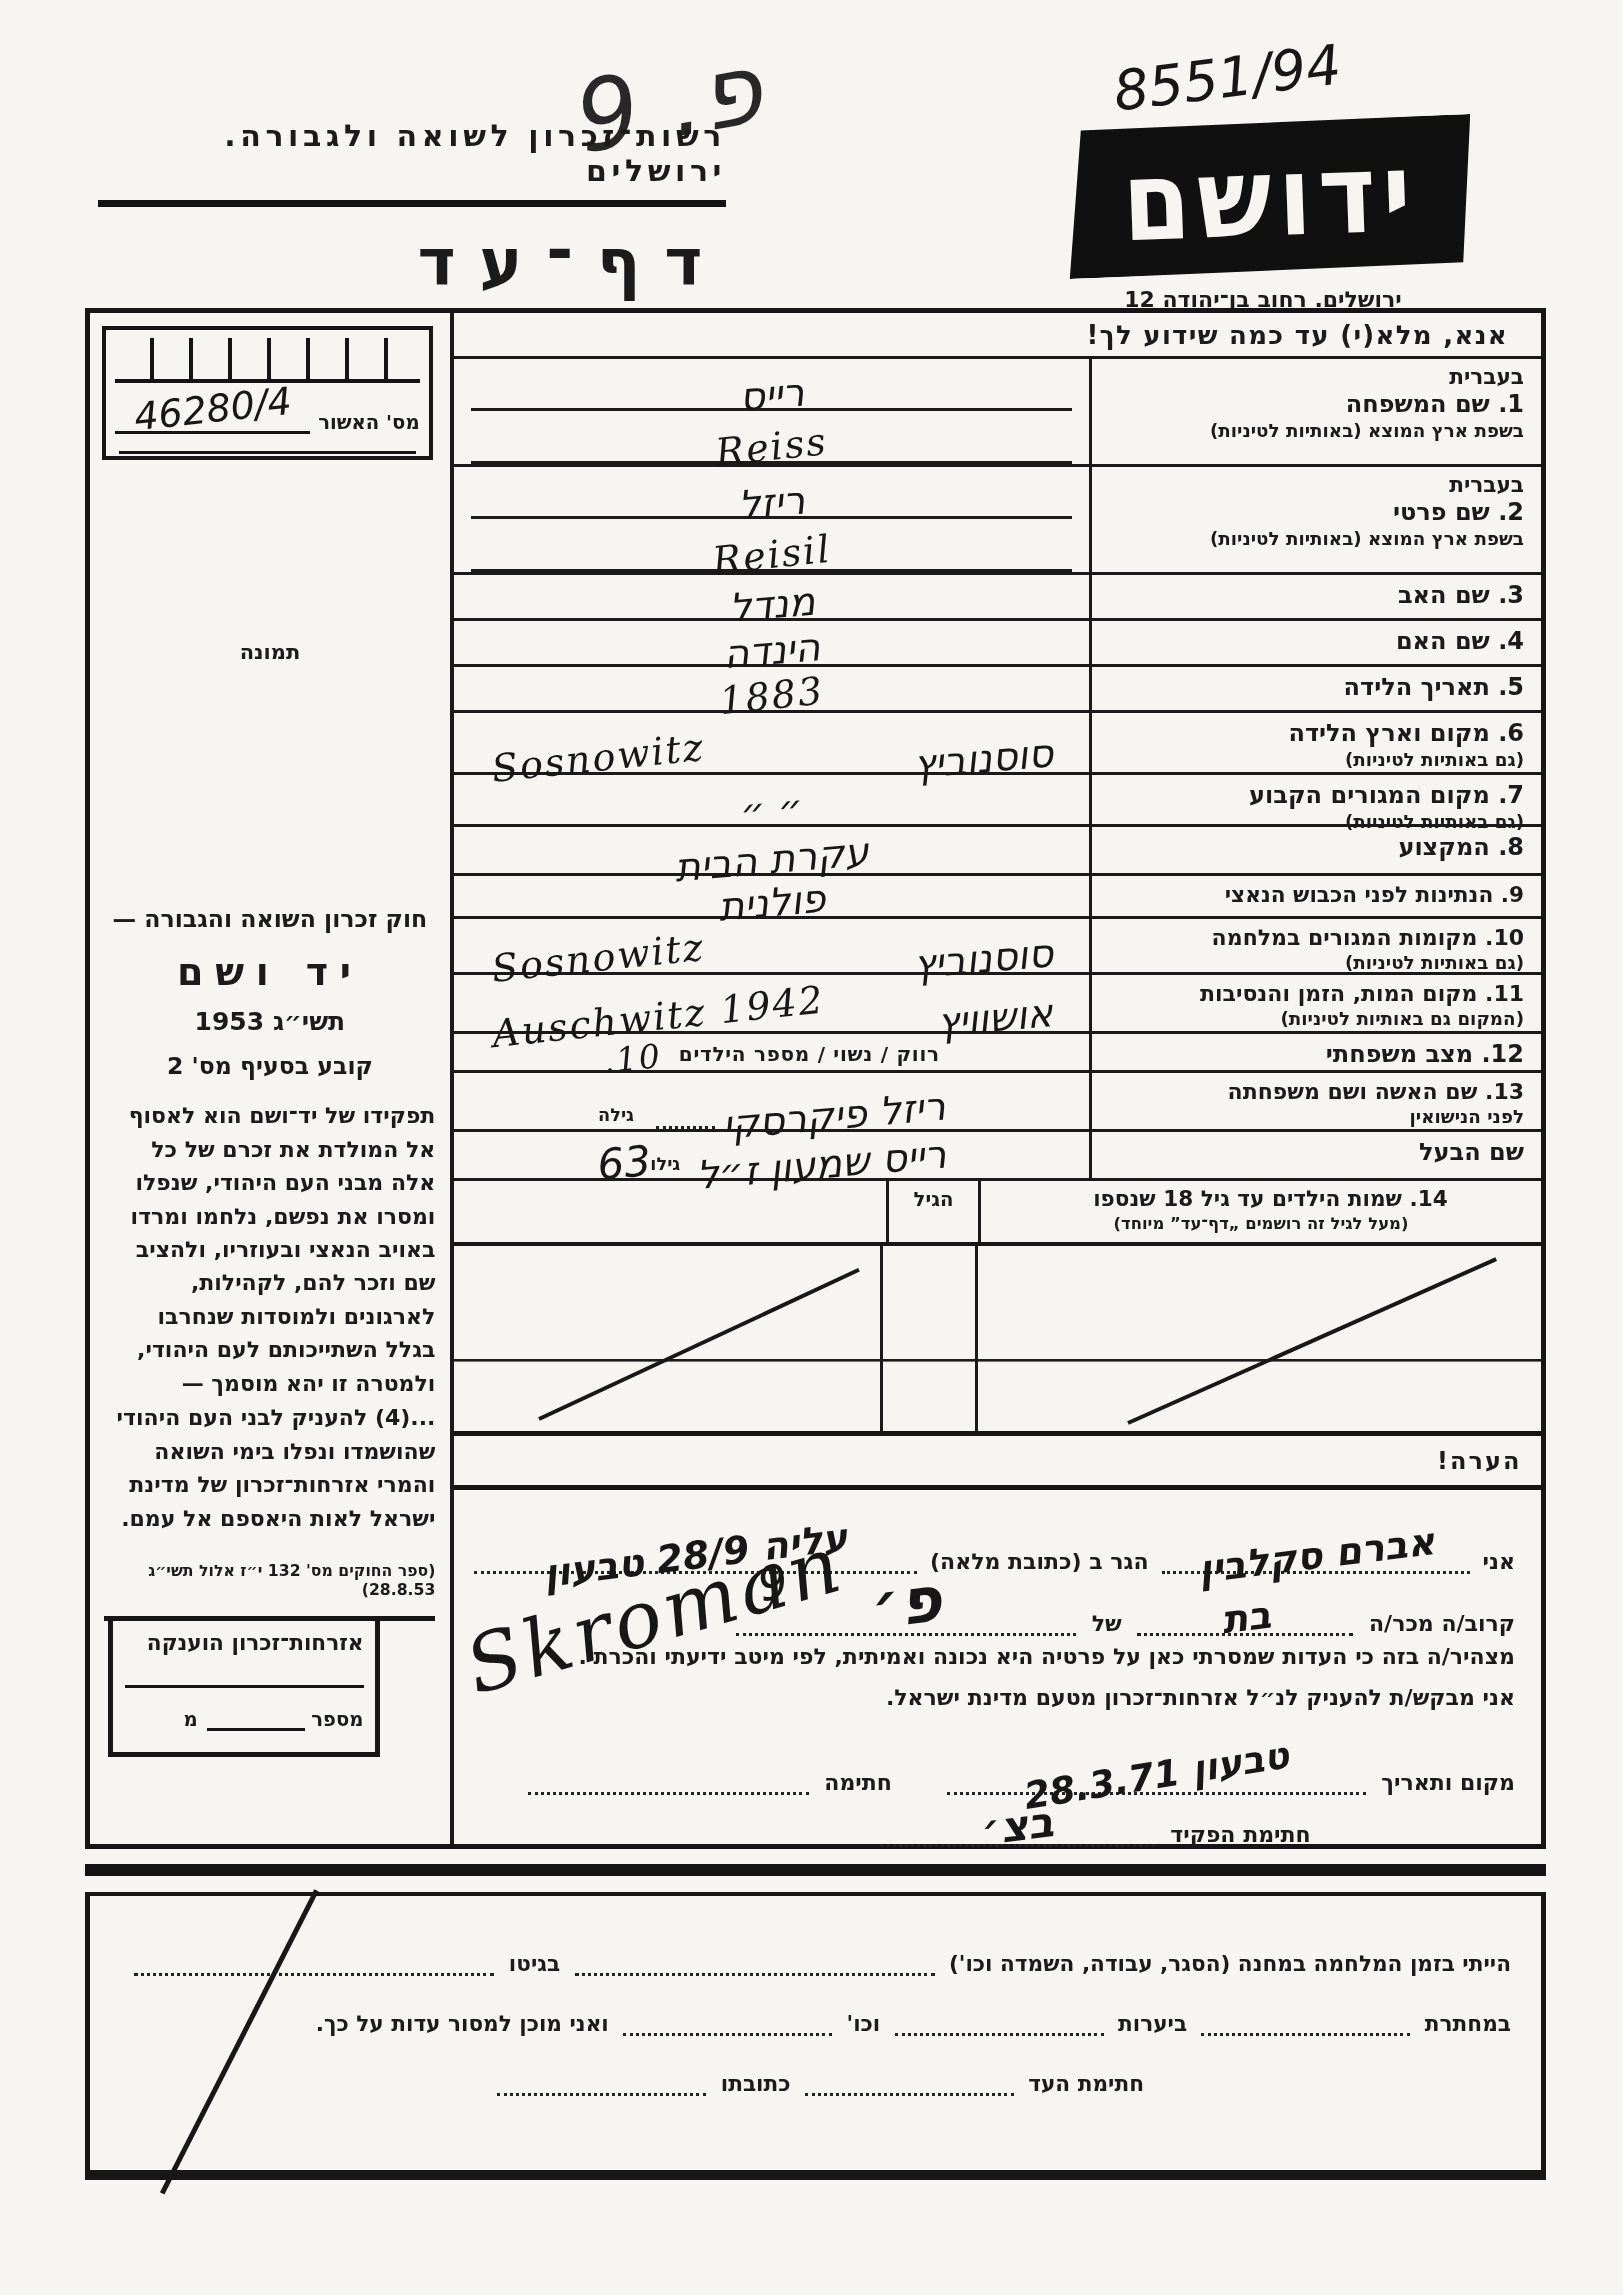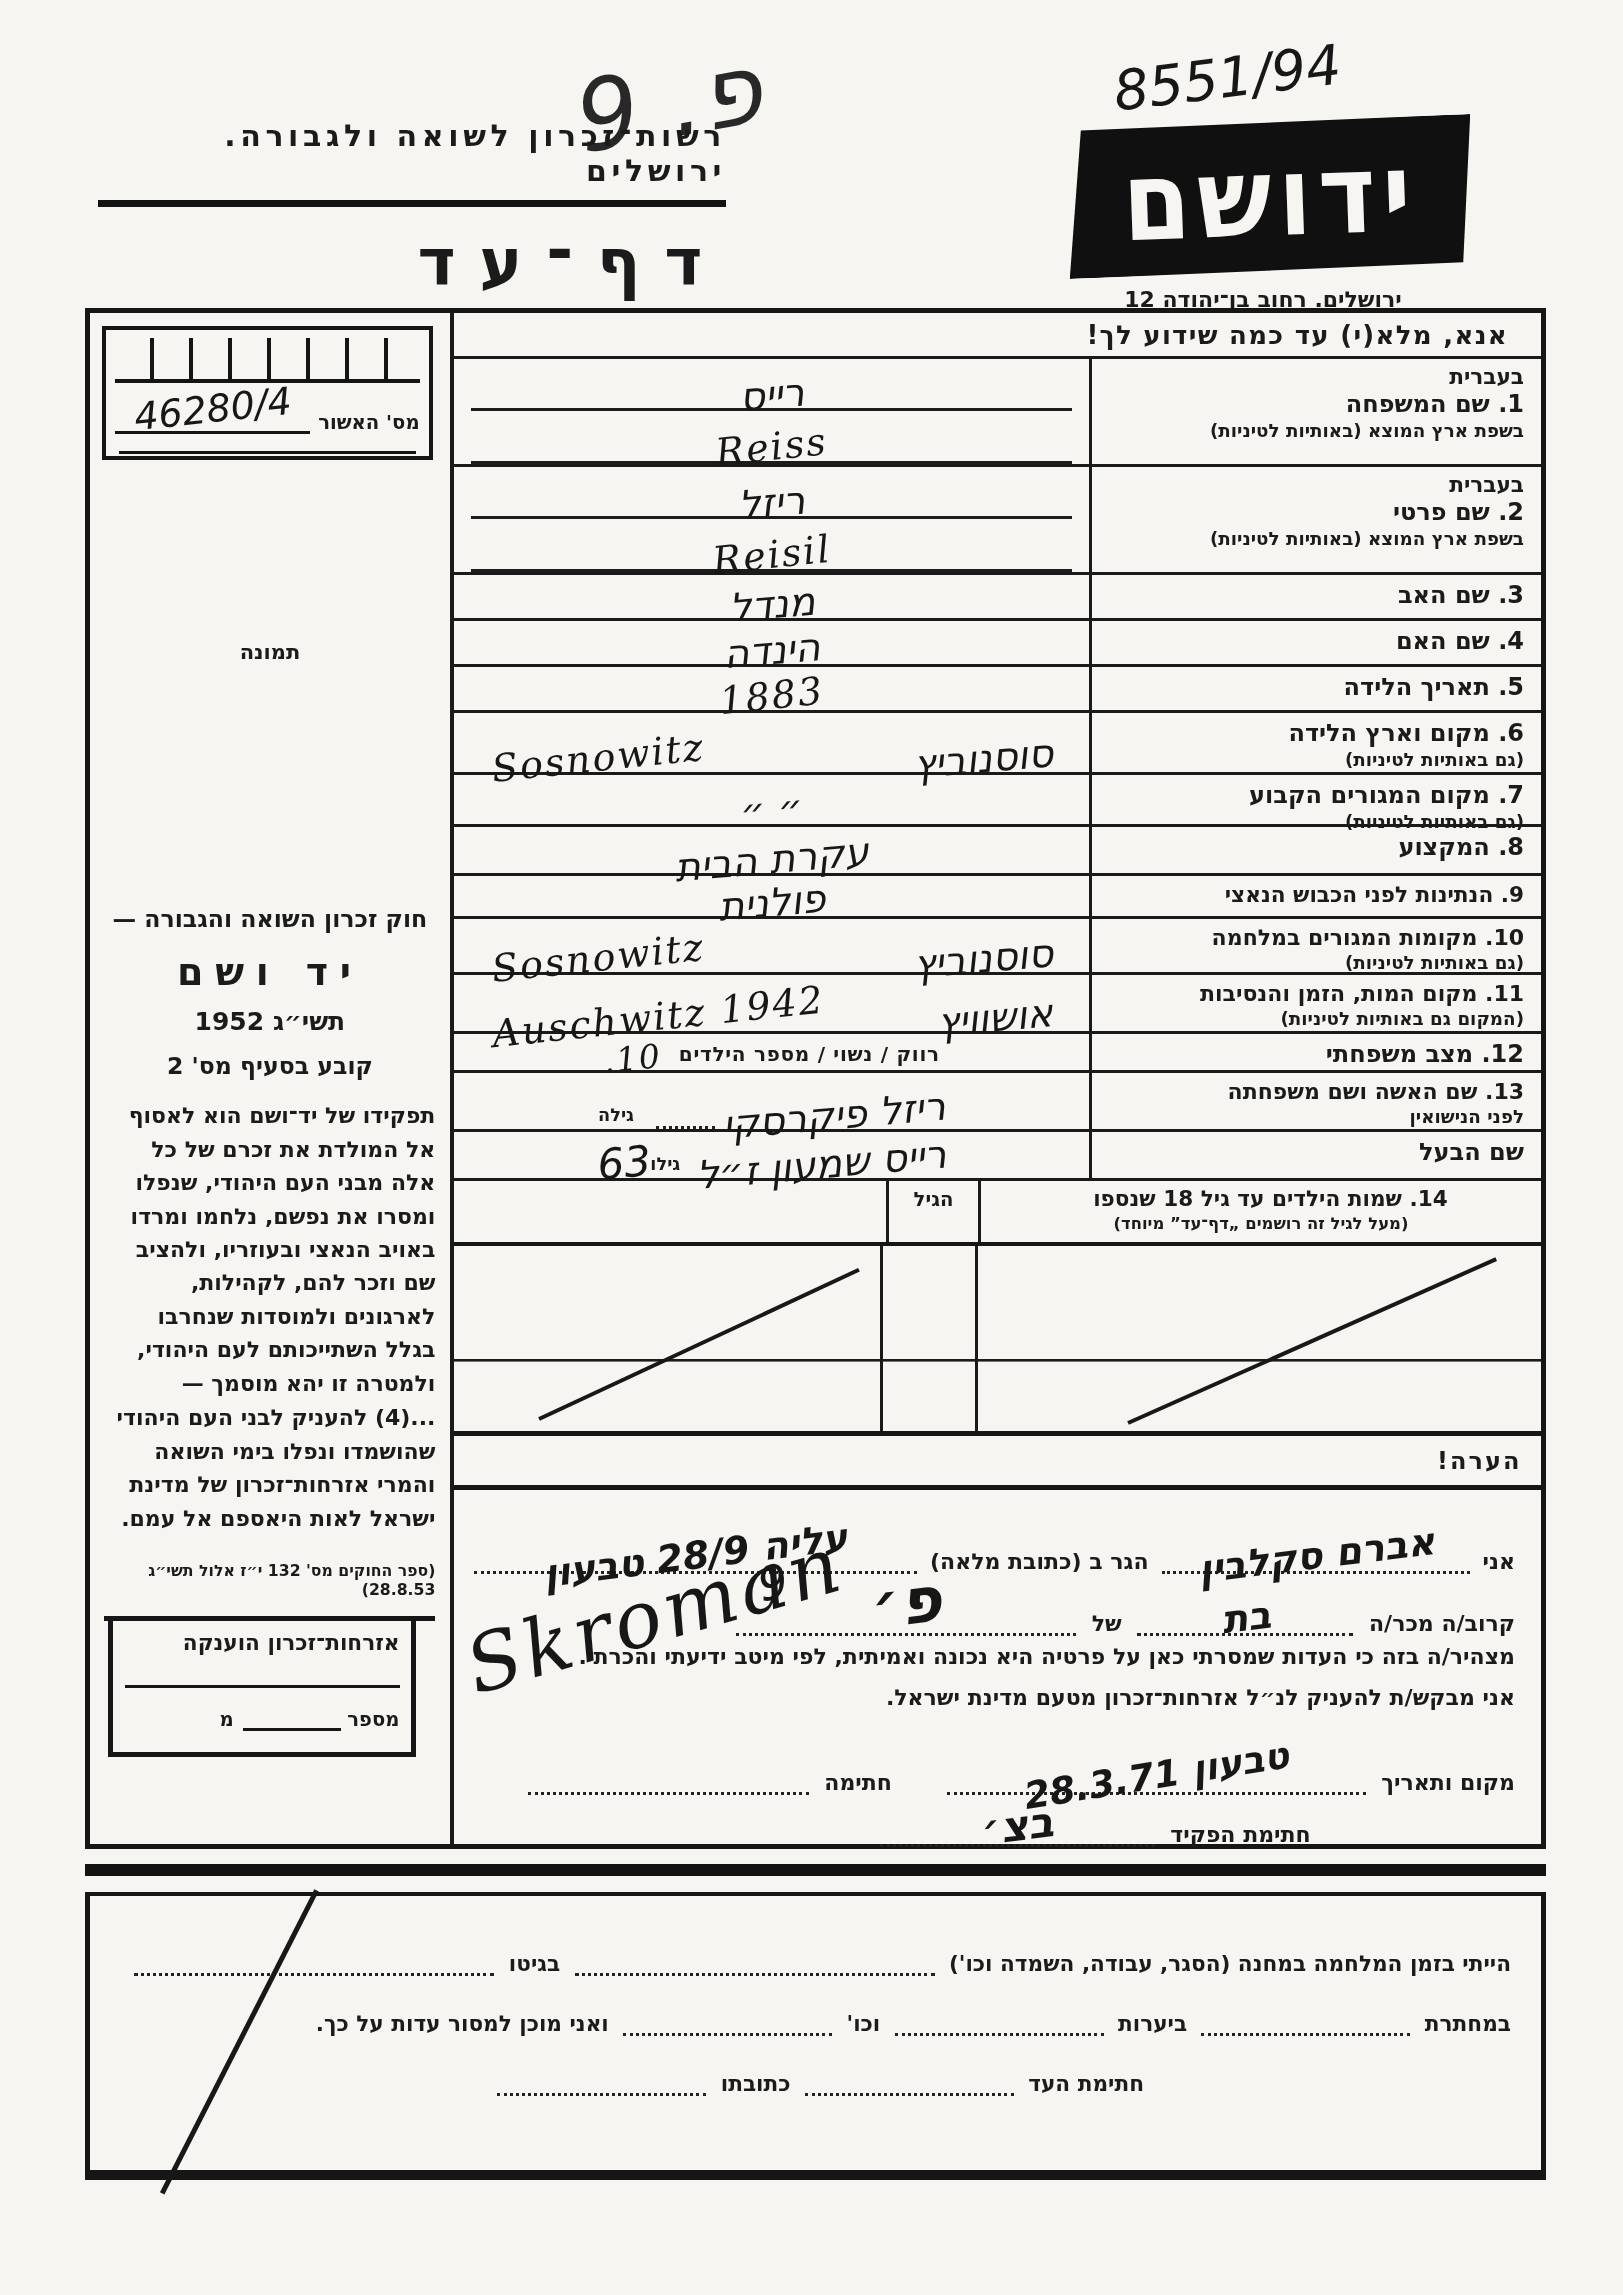--- a/index.html
+++ b/index.html
@@ -44,21 +44,21 @@
   .serial-underline2{border-bottom:3.9px solid #141414; height:17px; margin:0 3.9px;}
   .photo-label{position:absolute; top:327px; width:100%; text-align:center; font-weight:bold; font-size:21px;}
   .law{position:absolute; left:14.4px; top:592px; width:331px; direction:rtl; text-align:center;}
   .law-intro{font-weight:bold; font-size:23.6px;}
   .law-org{font-weight:bold; font-size:38px; letter-spacing:11.8px; margin-top:17px;}
   .law-year{font-weight:bold; font-size:25px; margin-top:13px;}
   .law-clause{font-weight:bold; font-size:23.6px; margin-top:15.7px;}
   .law-body{font-weight:bold; font-size:22px; line-height:1.52; text-align:right; margin-top:19.6px;}
   .law-body2{font-weight:bold; font-size:22px; line-height:1.52; text-align:right; margin-top:1px;}
   .law-foot{font-weight:bold; font-size:15.7px; text-align:right; margin-top:26px; padding-bottom:17px; border-bottom:5.9px solid #161616;}
-  .stamp-box{position:absolute; left:18.3px; top:1303px; width:308px; height:141px; border:5.9px solid #161616; box-sizing:border-box; direction:rtl; padding:9.2px 11.8px;}
+  .stamp-box{position:absolute; left:18.3px; top:1303px; width:272px; height:141px; border:5.9px solid #161616; box-sizing:border-box; direction:rtl; padding:9.2px 11.8px;}
   .stamp-line1{font-weight:bold; font-size:21.6px; text-align:right;}
   .stamp-rule{border-bottom:3.9px solid #161616; height:30px;}
   .stamp-numrow{display:flex; align-items:flex-end; margin-top:19.6px;}
   .stamp-numrow .seg{border-bottom:3.9px solid #161616; width:98px; margin-left:9.2px;}
   .stamp-label{font-weight:bold; font-size:19.6px; margin-left:6.5px;}
   
   .irow{box-sizing:border-box; border-bottom:3.9px solid #1a1a1a; display:flex; direction:rtl;}
   .instr{height:46px; align-items:center; padding-right:33px; font-weight:bold; font-size:26px; letter-spacing:1.3px;}
   .lbl{width:452px; box-sizing:border-box; border-left:3.9px solid #1a1a1a; padding:5.2px 17px 3.9px 5.2px; text-align:right;}
   .lbl-pre{font-weight:bold; font-size:21.6px;}
@@ -149,21 +149,21 @@
         <div class="serial-row">
           <span class="serial-label">מס' האשור</span>
           <span class="serial-line"><span class="hw">46280/4</span></span>
         </div>
         <div class="serial-underline2"></div>
       </div>
       <div class="photo-label">תמונה</div>
       <div class="law">
         <div class="law-intro">חוק זכרון השואה והגבורה —</div>
         <div class="law-org">יד ושם</div>
-        <div class="law-year">תשי״ג 1952</div>
+        <div class="law-year">תשי״ג 1953</div>
         <div class="law-clause">קובע בסעיף מס' 2</div>
         <div class="law-body">תפקידו של יד־ושם הוא לאסוף אל המולדת את זכרם של כל אלה מבני העם היהודי, שנפלו ומסרו את נפשם, נלחמו ומרדו באויב הנאצי ובעוזריו, ולהציב שם וזכר להם, לקהילות, לארגונים ולמוסדות שנחרבו בגלל השתייכותם לעם היהודי, ולמטרה זו יהא מוסמך —</div>
         <div class="law-body2">‏...(4) להעניק לבני העם היהודי שהושמדו ונפלו בימי השואה והמרי אזרחות־זכרון של מדינת ישראל לאות היאספם אל עמם.</div>
         <div class="law-foot">(ספר החוקים מס' 132 י״ז אלול תשי״ג 28.8.53)</div>
       </div>
       <div class="stamp-box">
         <div class="stamp-line1">אזרחות־זכרון הוענקה</div>
         <div class="stamp-rule"></div>
         <div class="stamp-numrow">
           <span class="stamp-label">מספר</span>

